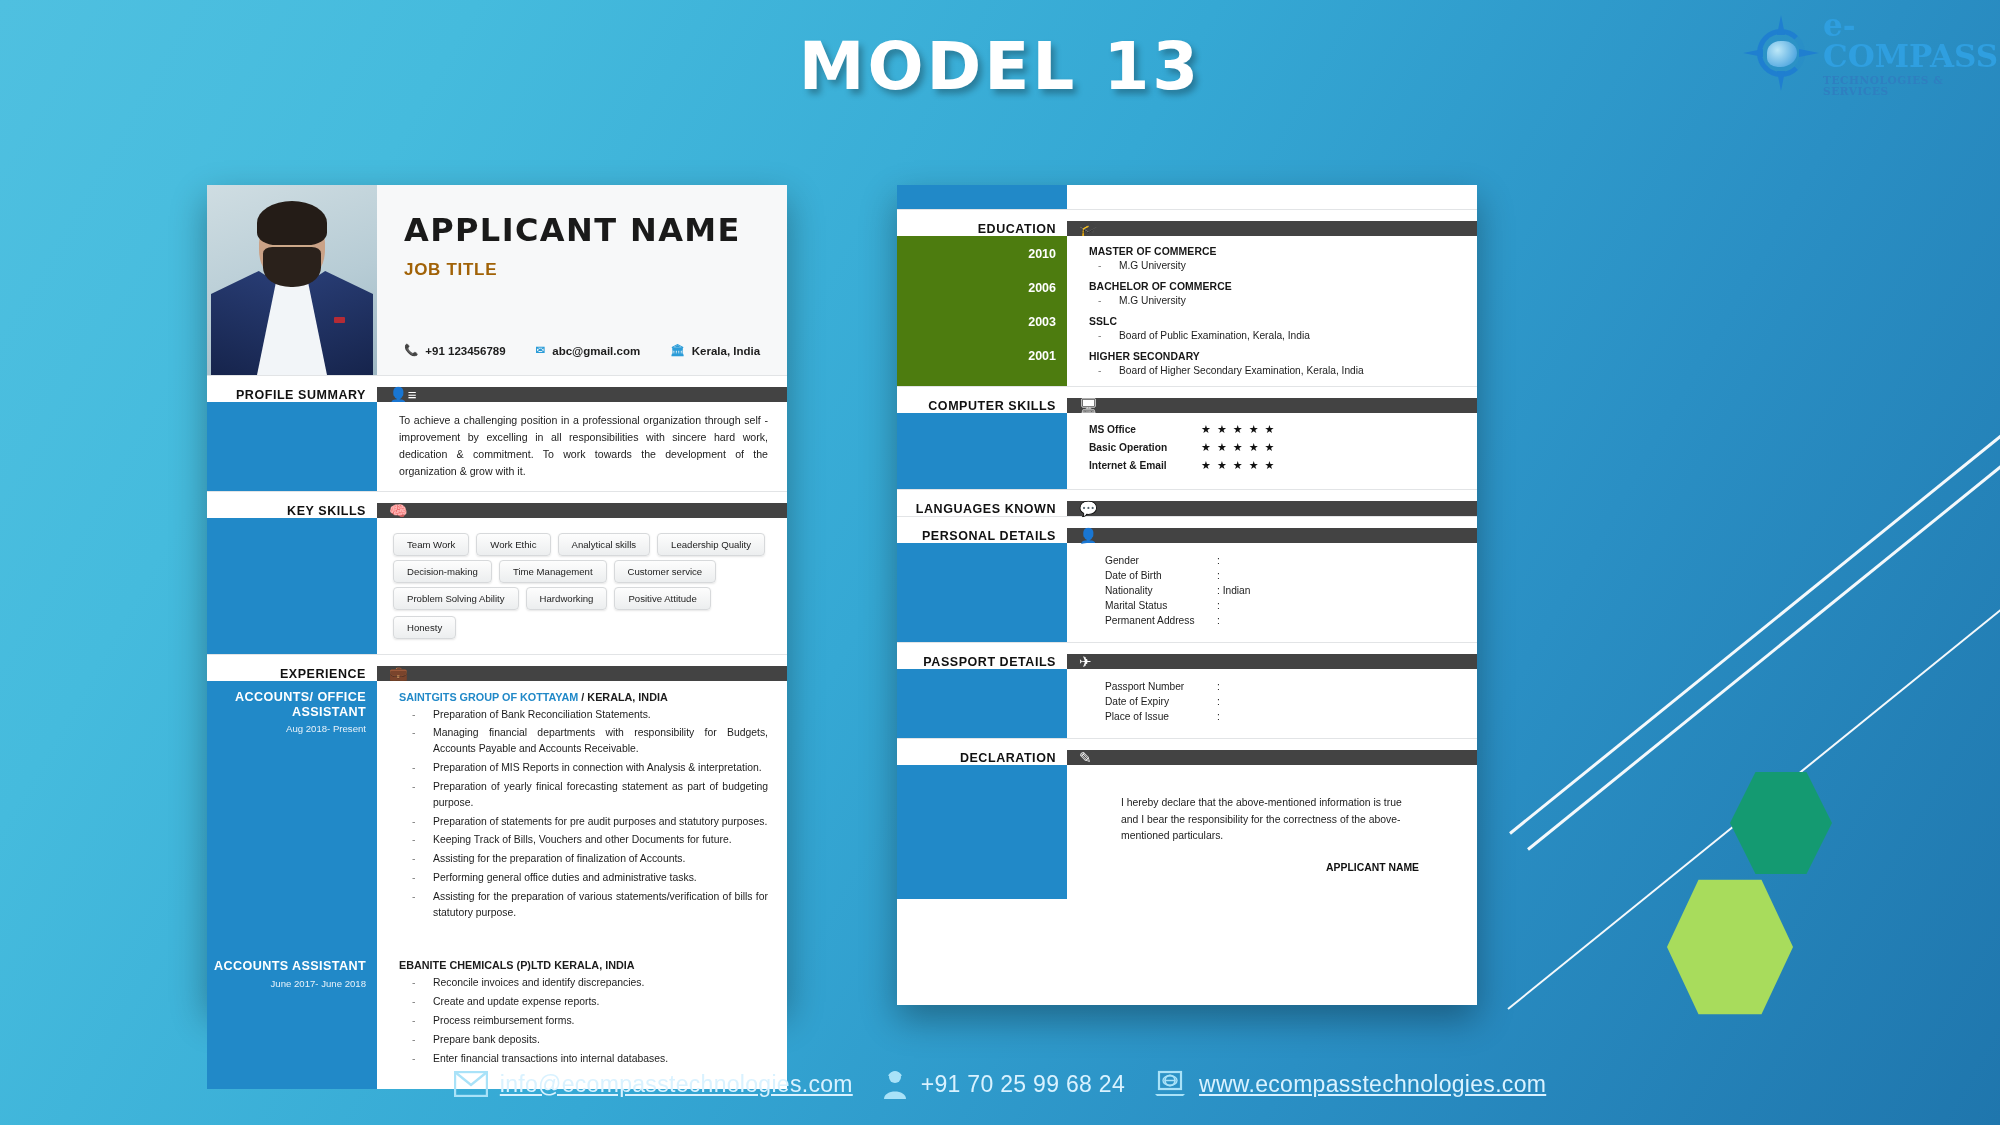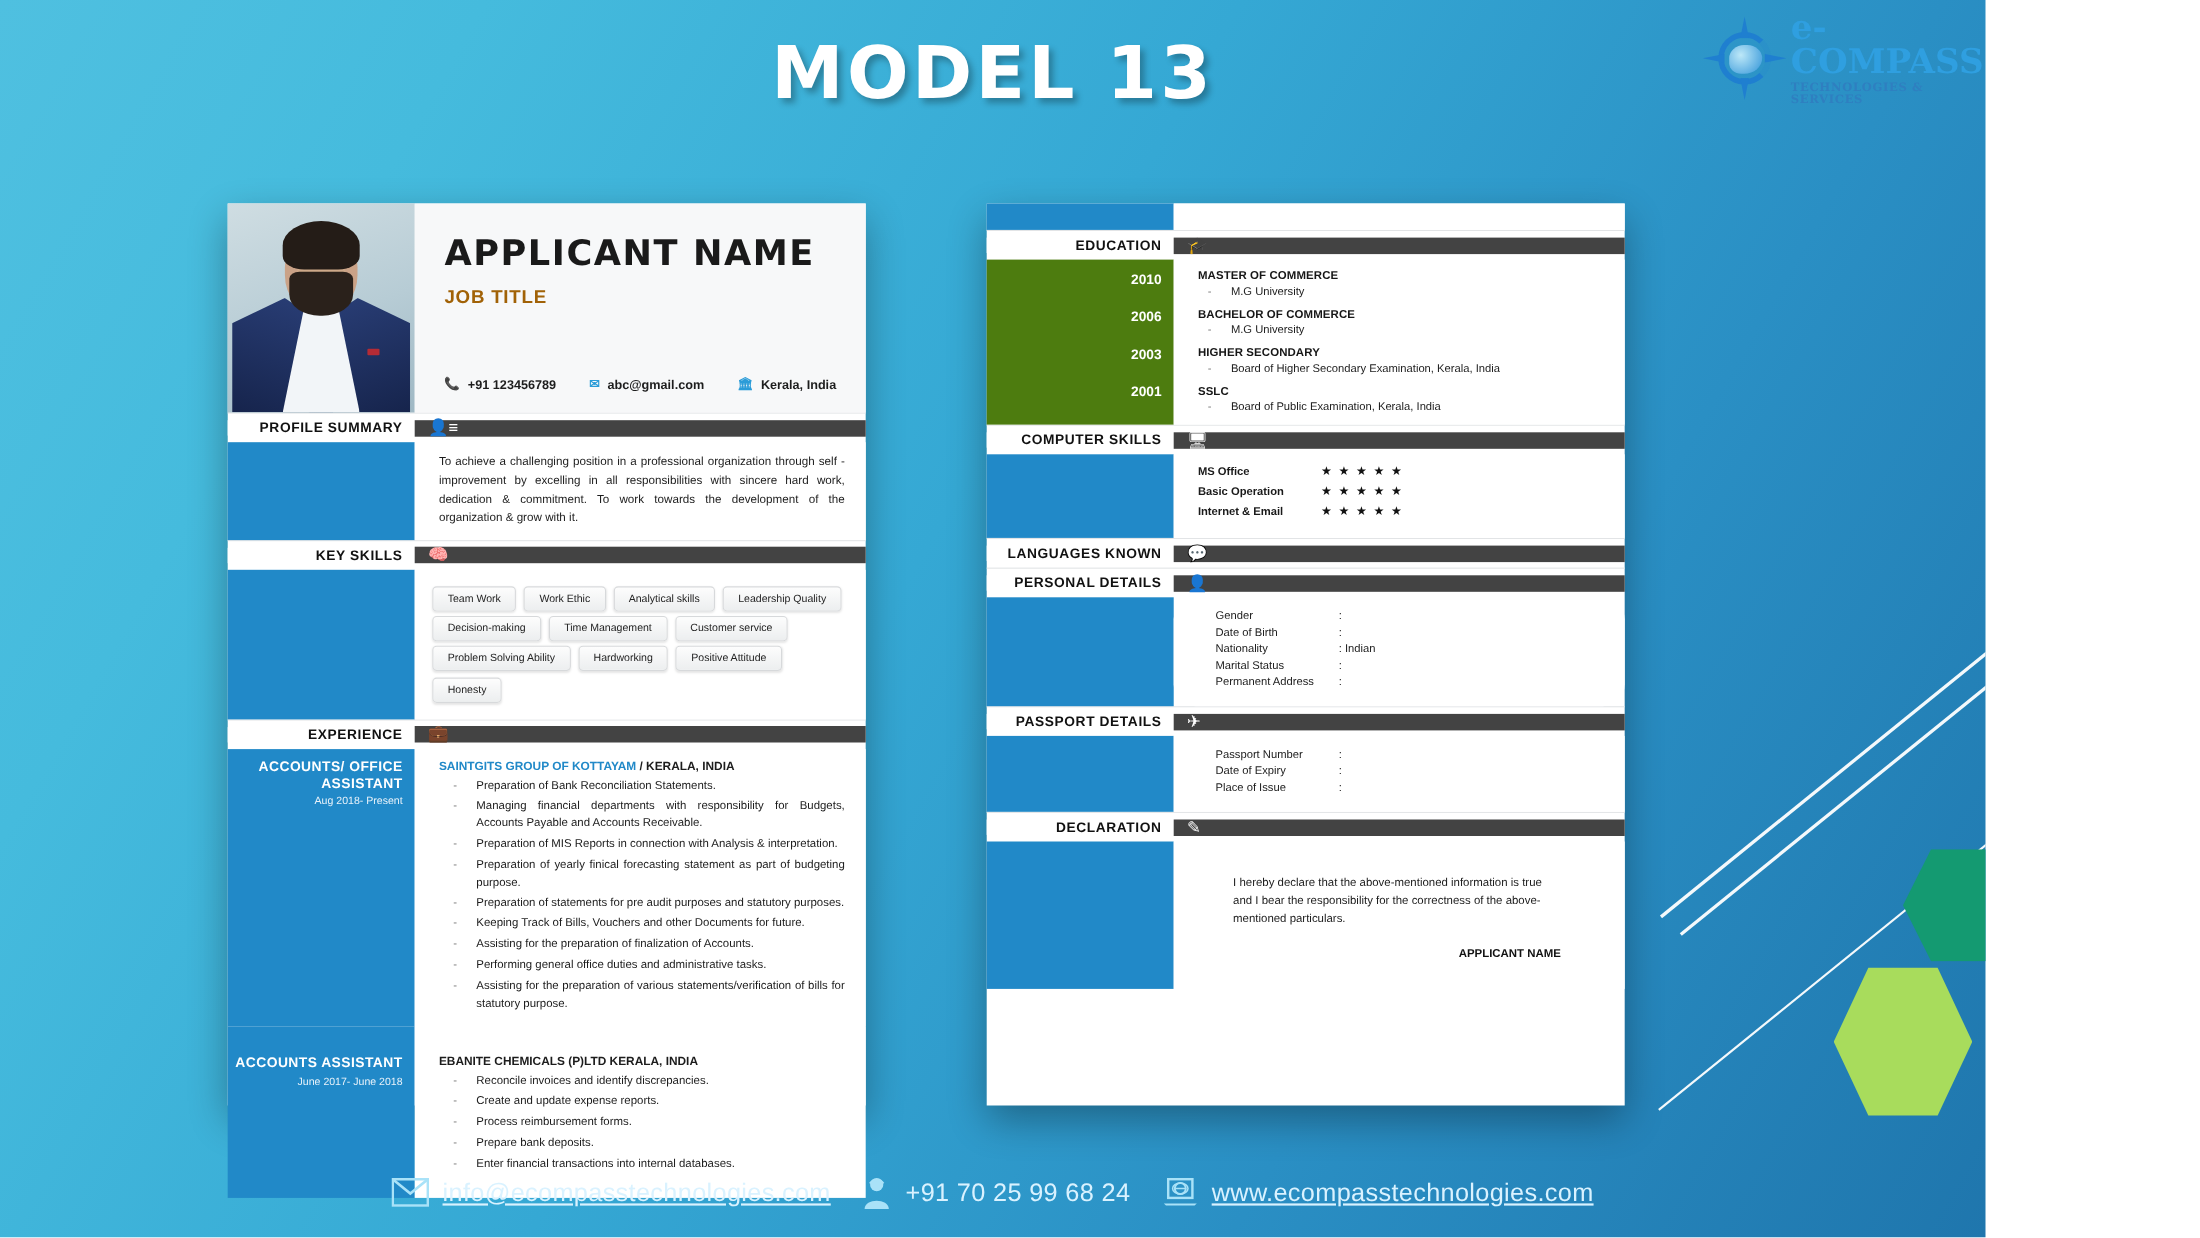--- a/index.html
+++ b/index.html
@@ -4,21 +4,21 @@
 <title>Resume Template Model 13</title>
 <style>
   * { box-sizing: border-box; margin: 0; padding: 0; }
   html, body {
     width: 2000px; height: 1125px;
     overflow: hidden;
     font-family: "Liberation Sans", sans-serif;
   }
   #stage {
     position: relative;
-    width: 1805px; height: 1125px;
+    width: 2000px; height: 1125px;
     background: linear-gradient(120deg, #4fc0e0 0%, #45bbdd 18%, #35a8d4 46%, #2a8fc4 72%, #1f76ad 100%);
     overflow: hidden;
   }
 
   
   .deco { position: absolute; pointer-events: none; }
   .diag-line {
     position: absolute;
     background: #ffffff;
     transform-origin: left center;
@@ -115,21 +115,21 @@
   .contact-row {
     position: absolute; left: 27px; bottom: 18px;
     display: flex; align-items: center; gap: 30px;
     font-size: 11.5px; font-weight: bold; color: #1d1d1d;
   }
   .contact-row .ci { display: flex; align-items: center; gap: 7px; }
   .ic { display: inline-block; line-height: 1; color: #2b9cd8; }
 
   
   .sec {
-    display: flex; align-items: center;
+    display: flex; align-items: flex-end;
     height: 27px;
     border-top: 1px solid #e2e4e6;
   }
   .sec .label {
     width: 170px; background: #ffffff; color: #111;
     font-size: 12.5px; font-weight: bold; letter-spacing: .55px;
     display: flex; align-items: center; justify-content: flex-end;
     padding-right: 11px;
   }
   .sec .bar {
@@ -397,26 +397,26 @@
       <div class="edu-list" id="education-list">
           <div class="edu-item" style="margin-top: 0px;">
             <div class="deg">MASTER OF COMMERCE</div>
             <div class="inst">M.G University</div>
           </div>
           <div class="edu-item" style="margin-top: 10px;">
             <div class="deg">BACHELOR OF COMMERCE</div>
             <div class="inst">M.G University</div>
           </div>
           <div class="edu-item" style="margin-top: 10px;">
+            <div class="deg">SSLC</div>
+            <div class="inst">Board of Public Examination, Kerala, India</div>
+          </div>
+          <div class="edu-item" style="margin-top: 10px;">
             <div class="deg">HIGHER SECONDARY</div>
             <div class="inst">Board of Higher Secondary Examination, Kerala, India</div>
-          </div>
-          <div class="edu-item" style="margin-top: 10px;">
-            <div class="deg">SSLC</div>
-            <div class="inst">Board of Public Examination, Kerala, India</div>
           </div>
         </div>
     </div>
 
     <div class="sec">
       <div class="label">COMPUTER SKILLS</div>
       <div class="bar">
           <span class="sicon">🖥</span>
         </div>
     </div>

